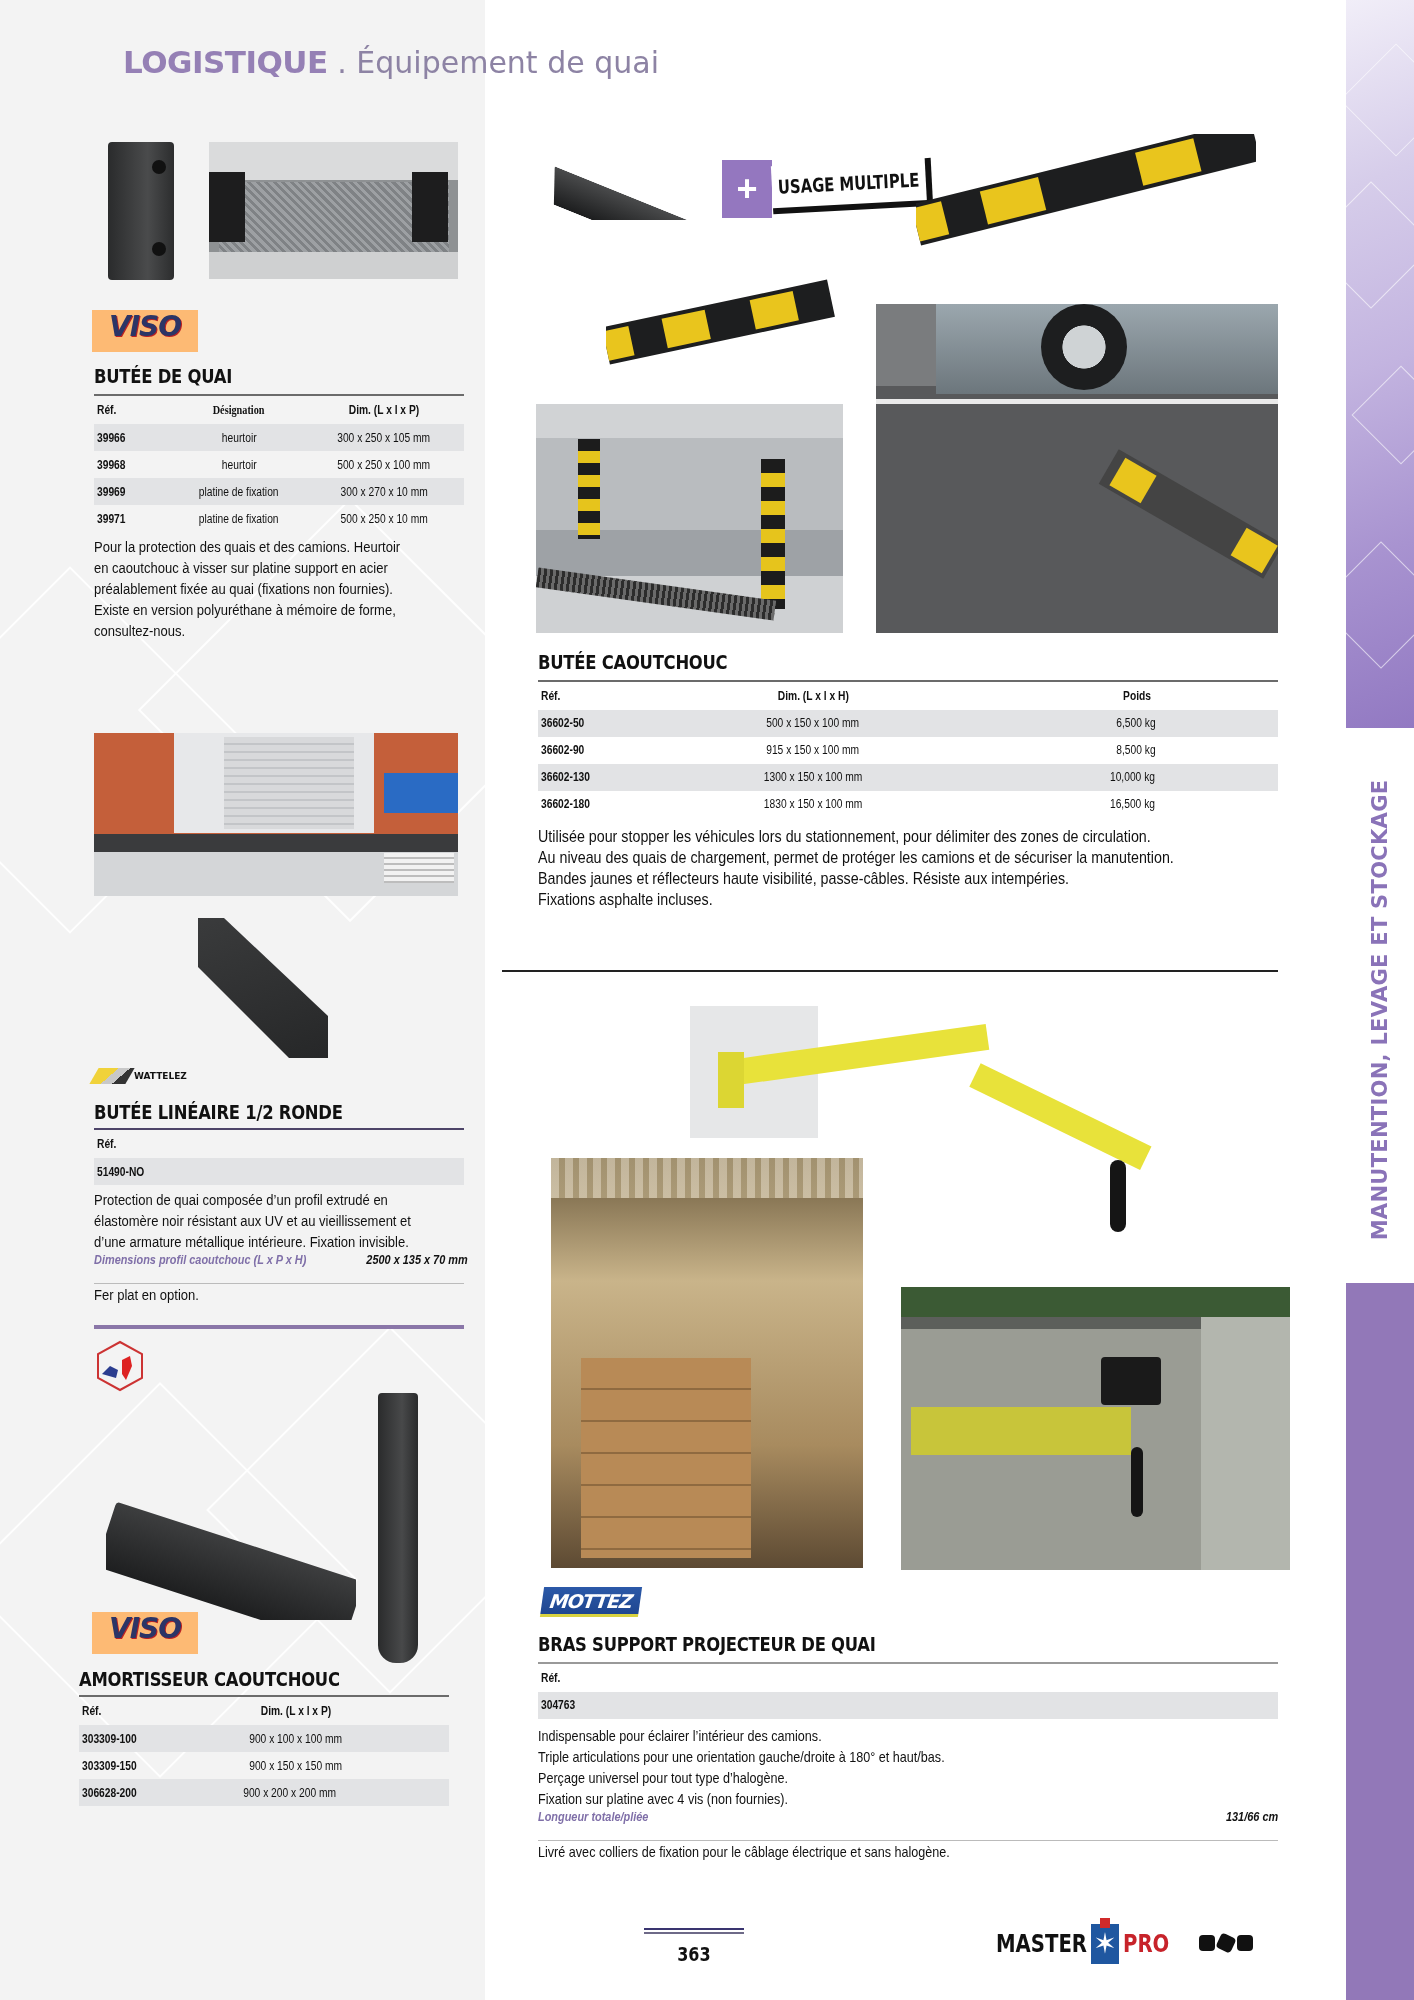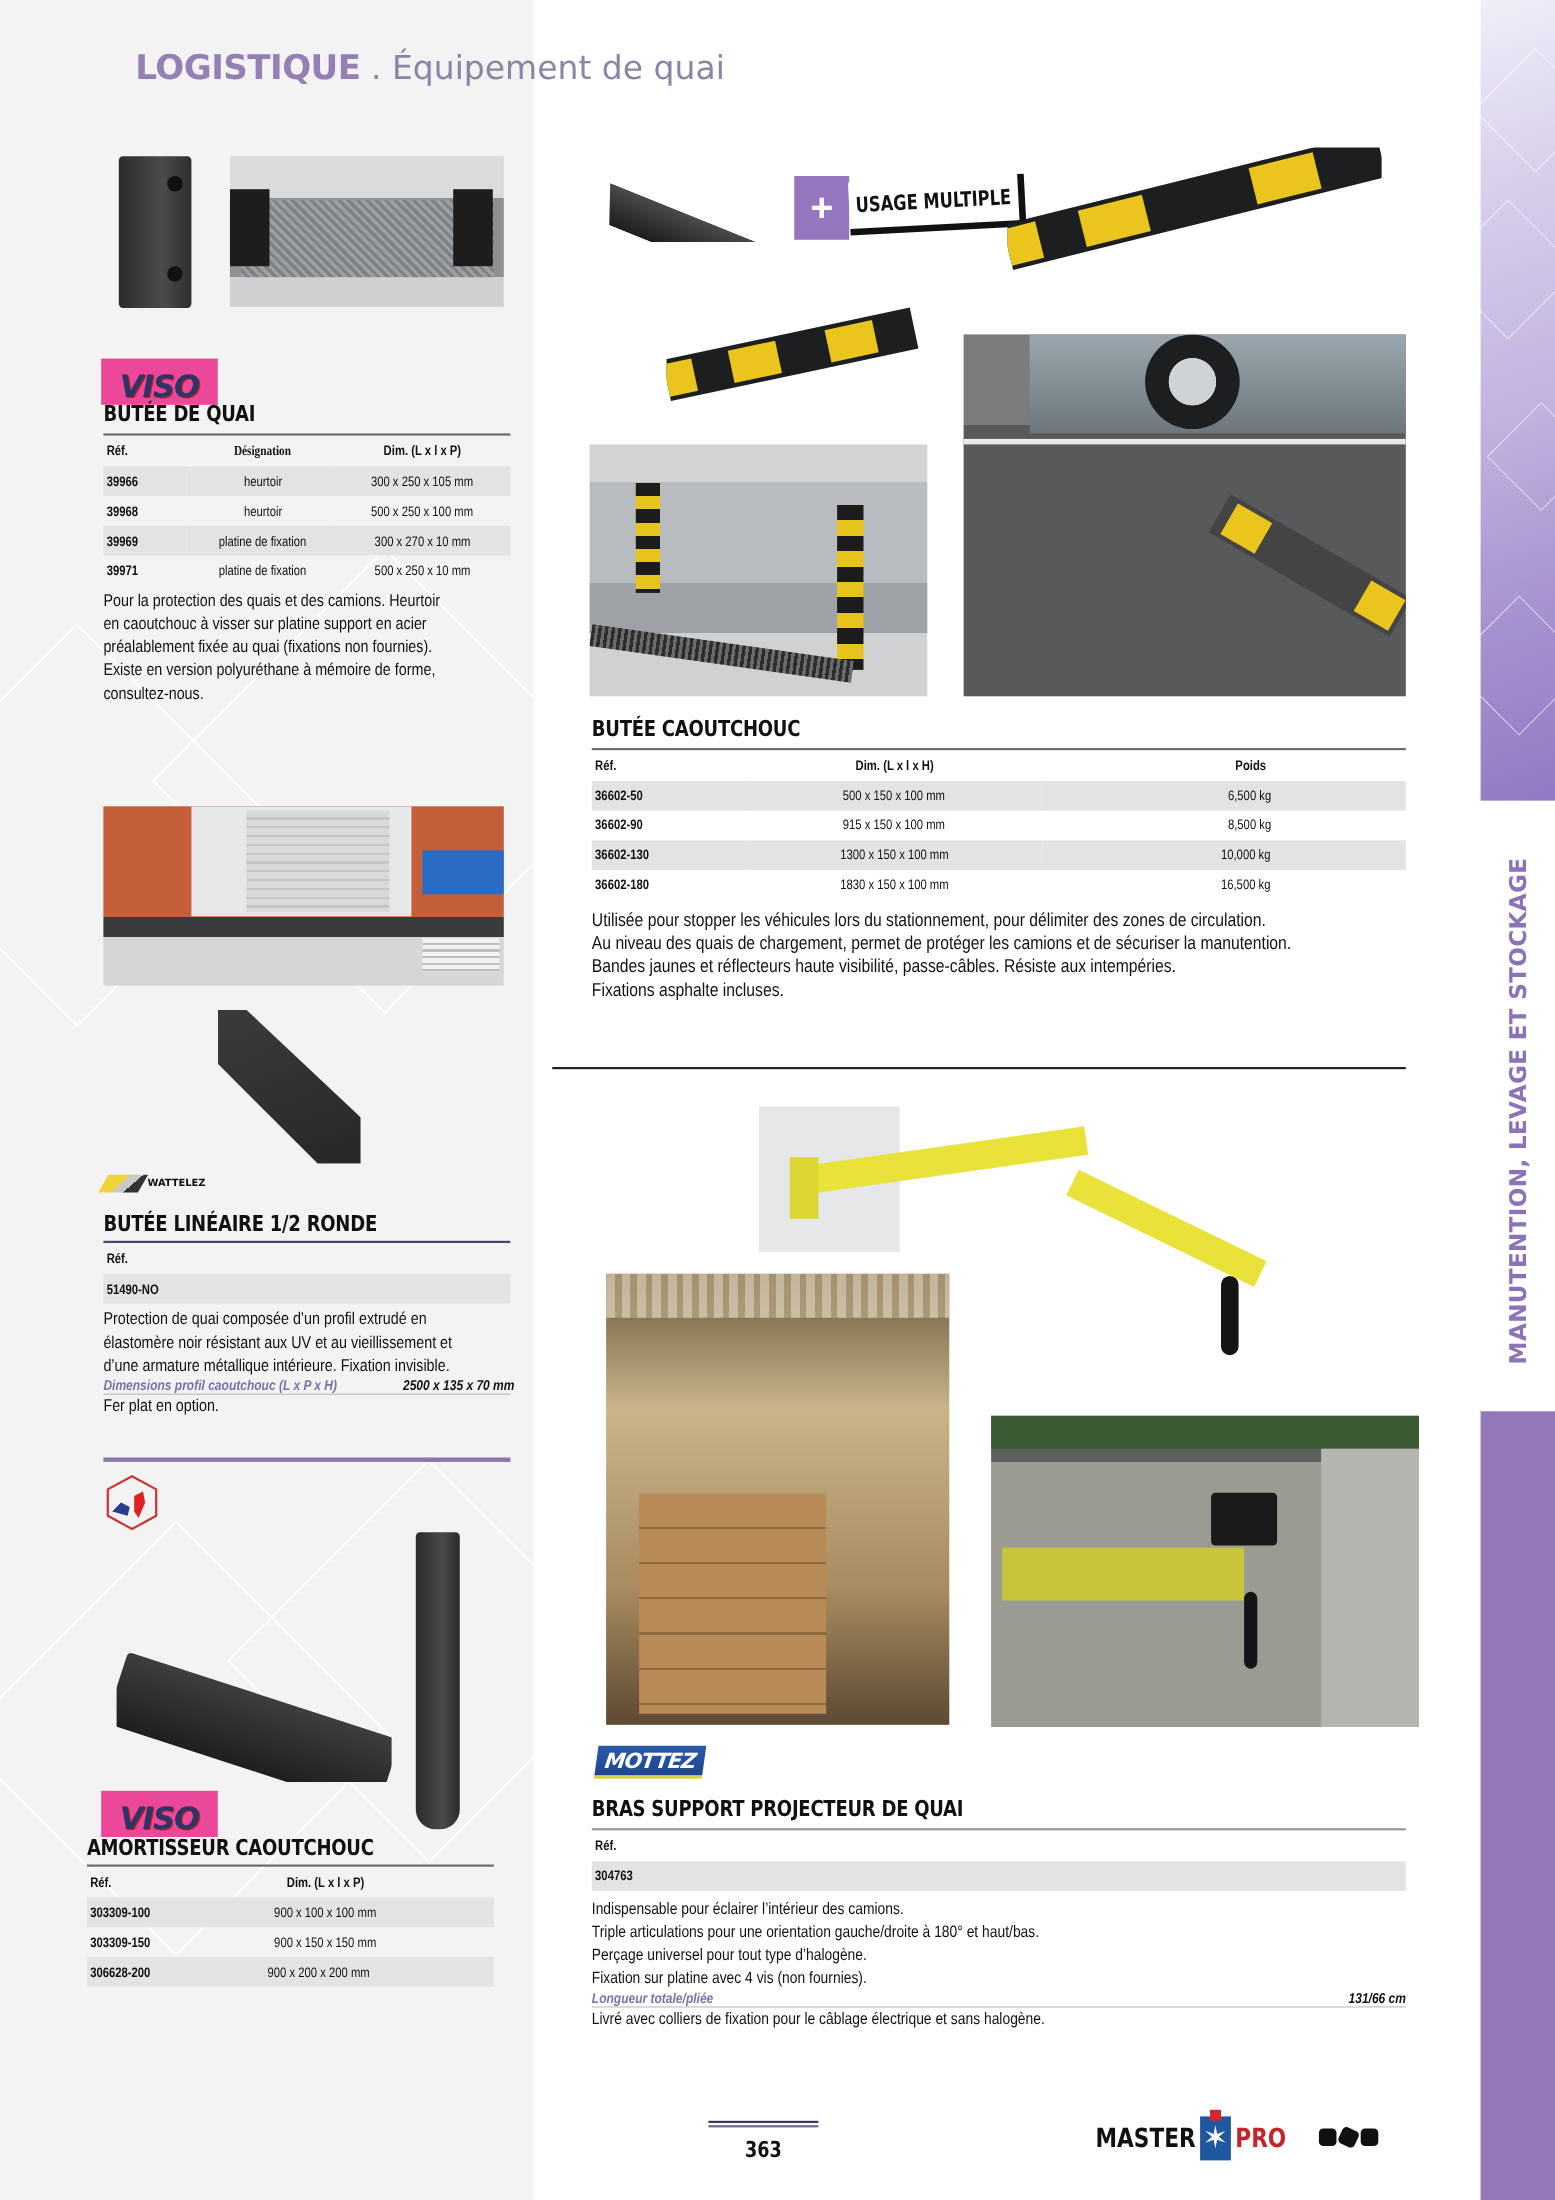--- a/index.html
+++ b/index.html
@@ -30,30 +30,30 @@
   .rule.purple { background: #4d4468; }
   table.spec { width: 100%; border-collapse: collapse; font-family: "Liberation Sans", sans-serif; font-size: 12.5px; }
   table.spec th { font-weight: bold; text-align: left; padding: 4px 3px; height: 28px; color:#111; }
   table.spec td { padding: 3px 3px; height: 27px; color:#111; }
   table.spec tr.shade td { background: #e2e3e5; }
   table.spec td.ref { font-weight: bold; }
   .narrow { display:inline-block; transform: scaleX(0.82); transform-origin: left; white-space: nowrap; }
   .narrow-c { display:inline-block; transform: scaleX(0.82); transform-origin: center; white-space: nowrap; }
   .desc { font-family: "Liberation Sans", sans-serif; font-size: 15.5px; line-height: 21px; color: #111; }
   .desc p { white-space: nowrap; transform: scaleX(0.84); transform-origin: left; }
-  .spec-line { display:flex; justify-content: space-between; font-style: italic; font-size: 13px; font-weight: bold; border-bottom: 1px solid #bbb; padding-bottom: 0; }
+  .spec-line { display:flex; justify-content: space-between; font-style: italic; font-size: 13px; font-weight: bold; border-bottom: 1px solid #bbb; padding-bottom: 16px; }
   .spec-line .lbl { color: #7f6fa8; transform: scaleX(0.84); transform-origin:left; white-space:nowrap; }
   .spec-line .val { color: #111; transform: scaleX(0.84); transform-origin:right; white-space:nowrap; }
 
   
   .img { position: absolute; overflow: hidden; }
   .photo-gray { background: linear-gradient(180deg, #c9cacc, #9ea1a5); }
 
   
-  .viso-logo { position:absolute; width: 106px; height: 42px; background:#ec4899; display:flex; align-items:flex-end; justify-content:center;margin-top:16px; }
+  .viso-logo { position:absolute; width: 106px; height: 42px; background:#fdba74; display:flex; align-items:flex-start; justify-content:center; }
   .viso-logo span { font-family:"DejaVu Sans", sans-serif; font-weight:bold; font-size: 28px; color:#2c3566; letter-spacing:-1px; font-style: italic; text-shadow: 1px 1px 0 #b22; }
   .wattelez-logo { position:absolute; display:flex; align-items:center; gap:4px; }
   .wattelez-logo .stripes { width: 36px; height: 16px; background: linear-gradient(120deg, #f0d23a 0 45%, #c8c8c8 45% 70%, #333 70%); transform: skewX(-30deg); }
   .wattelez-logo span { font-family:"DejaVu Sans", sans-serif; font-weight:bold; font-size: 9px; color:#111; }
   .mottez-logo { position:absolute; width: 98px; height: 30px; background: linear-gradient(180deg,#2b59a8,#1f4690); transform: skewX(-8deg); display:flex; align-items:center; justify-content:center; border-bottom: 3px solid #d8d240; }
   .mottez-logo span { font-family:"DejaVu Sans", sans-serif; font-weight:bold; font-style:italic; font-size: 19px; color:#fff; letter-spacing:-1px; }
 
   .usage-badge { position:absolute; left: 722px; top: 150px; width: 212px; height: 80px; }
   .usage-badge .icon { position:absolute; left:0; top:10px; width:50px; height:58px; background:#9477bf; display:flex; align-items:center; justify-content:center; color:#fff; font-size:36px; font-weight:bold; }
   .usage-badge .box { position:absolute; left:50px; top:12px; width:160px; height:48px; background:#fff; border-right:6px solid #111; border-bottom:6px solid #111; transform: rotate(-3deg); display:flex; align-items:center; justify-content:center; }

